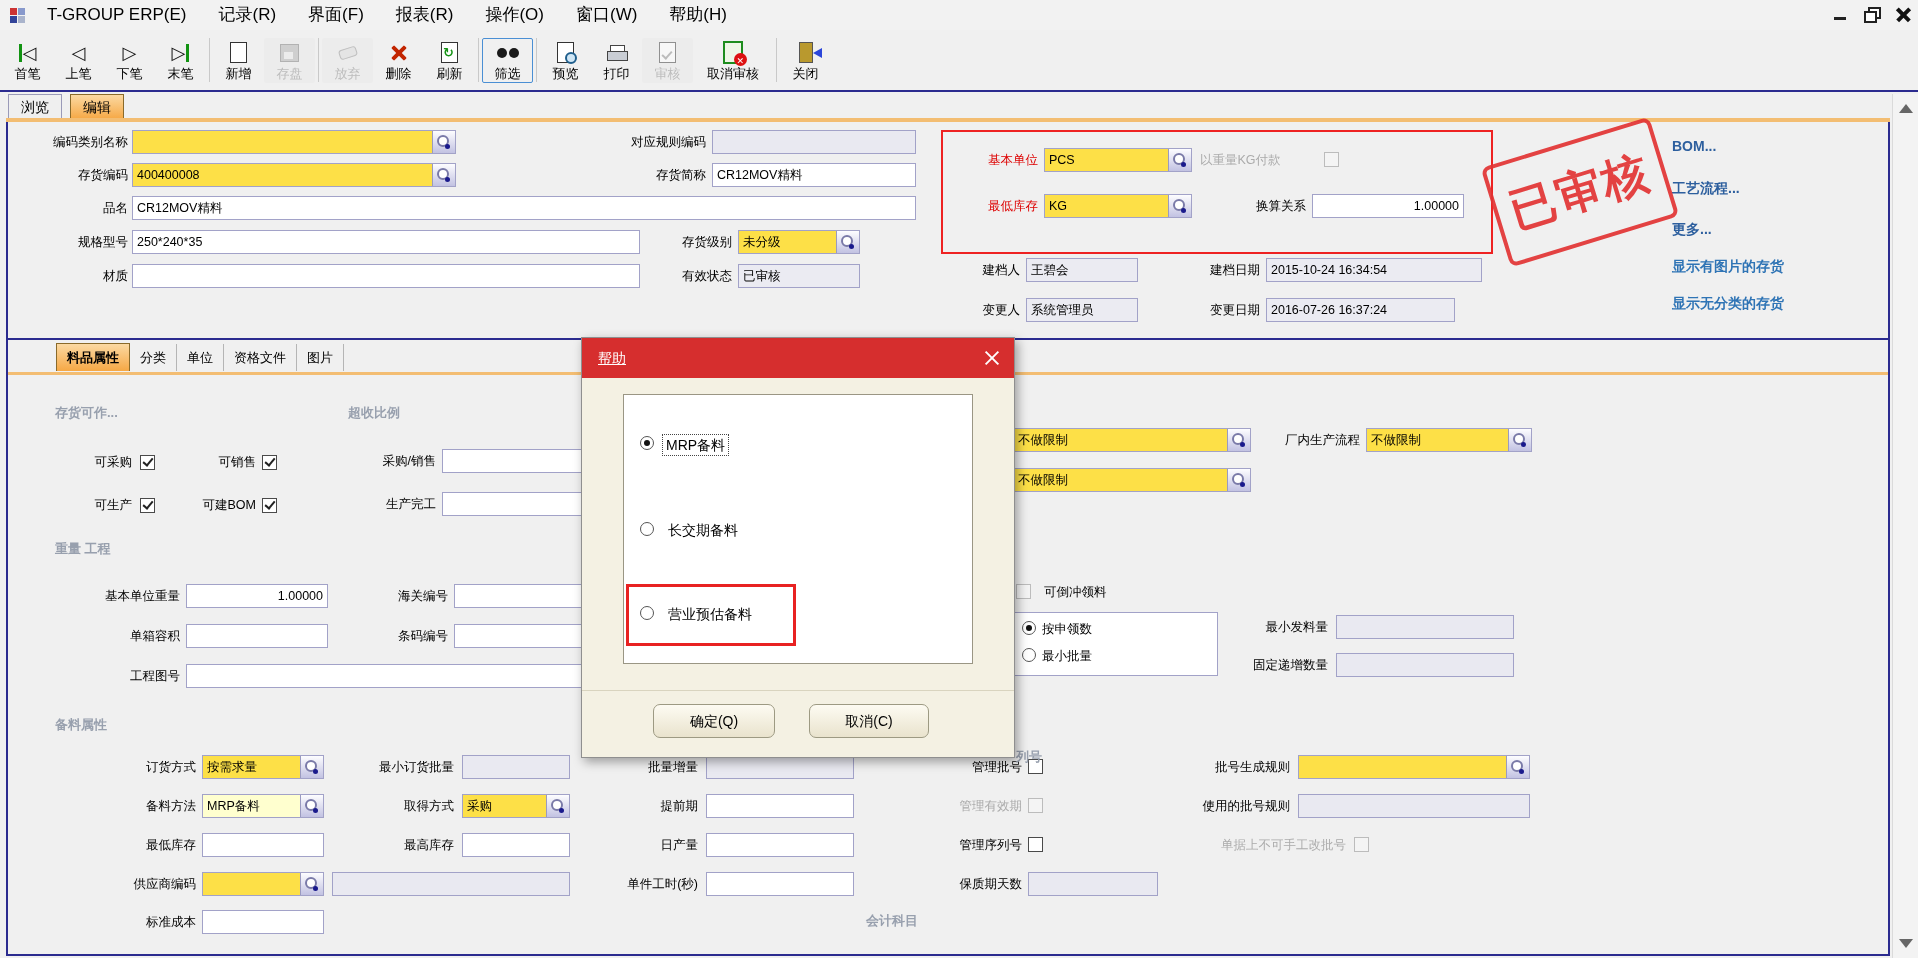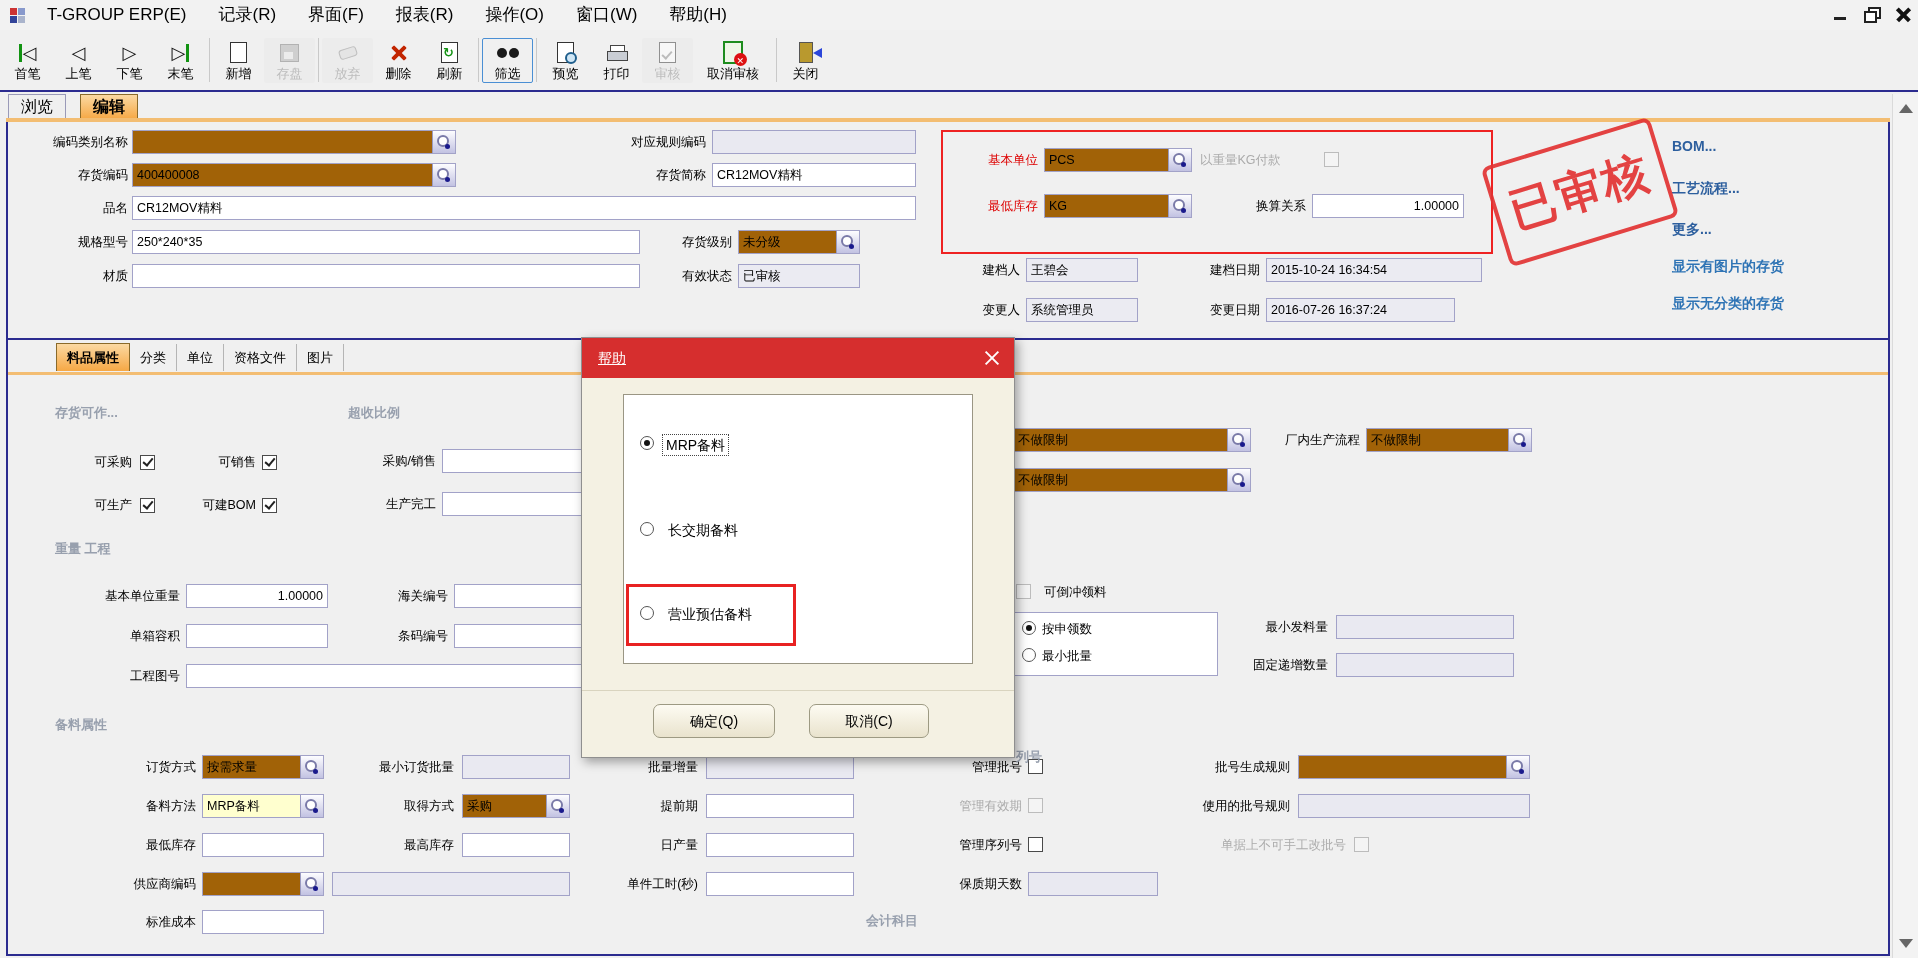--- a/index.html
+++ b/index.html
@@ -47,43 +47,43 @@
   .i-prn::before{content:"";position:absolute;left:3px;top:0;width:13px;height:6px;background:#fff;border:1.5px solid #444;}
   .i-prn::after{content:"";position:absolute;left:0;top:6px;width:19px;height:8px;background:#c9cdd4;border:1.5px solid #444;}
   .i-aud::after{content:"";position:absolute;left:2px;top:8px;width:8px;height:4px;border-left:2.5px solid #8a8a8a;border-bottom:2.5px solid #8a8a8a;transform:rotate(-48deg);}
   .i-unaud{width:16px;height:19px;background:#eef6e6;border:2px solid #1d8c1d;position:relative;}
   .i-unaud::before{content:"";position:absolute;right:-6px;bottom:-4px;width:13px;height:13px;border-radius:50%;background:#dd1111;}
   .i-unaud::after{content:"✕";position:absolute;right:-3px;bottom:-4px;color:#fff;font-size:9px;font-weight:bold;}
   .i-door{width:12px;height:19px;background:#b9992e;border:1.5px solid #555;position:relative;}
   .i-door::after{content:"";position:absolute;right:-10px;top:5px;width:0;height:0;border-top:5px solid transparent;border-bottom:5px solid transparent;border-right:9px solid #2b46d9;}
   
   .tabstrip{position:absolute;left:8px;top:94px;height:26px;display:flex;}
-  .tab{height:24px;line-height:24px;padding:0 12px;border:1px solid #9a9ab8;border-bottom:none;background:#efefef;margin-right:14px;font-size:16px;}
-  .tab.act{background:linear-gradient(180deg,#fbd9a2,#f6a845);font-weight:bold;border-color:#8a6a2a;}
+  .tab{height:24px;line-height:24px;padding:0 12px;border:1px solid #9a9ab8;border-bottom:none;background:#efefef;margin-right:8px;font-size:14px;}
+  .tab.act{background:linear-gradient(180deg,#fbd9a2,#f6a845);font-weight:normal;border-color:#8a6a2a;}
   
   .main{position:absolute;left:6px;top:118px;width:1884px;height:838px;border:2px solid #2b2b8f;background:#f0f0f0;box-sizing:border-box;}
   .orangebar{position:absolute;left:6px;top:118px;width:1884px;height:4px;background:#f3bd72;z-index:2;}
   .divider{position:absolute;left:8px;top:338px;width:1880px;height:2px;background:#2b2b8f;}
   .orangebar2{position:absolute;left:8px;top:372px;width:1880px;height:3px;background:#f3bd72;}
   .subtabs{position:absolute;left:12px;top:343px;display:flex;align-items:flex-end;margin-left:44px;}
   .stab{height:27px;line-height:27px;padding:0 10px;font-size:13px;border-right:1px solid #b5b5b5;}
   .stab.act{background:linear-gradient(180deg,#fbd9a2,#f6a845);font-weight:bold;border:1px solid #8a6a2a;border-bottom:none;}
   
   .lb{position:absolute;height:24px;line-height:24px;text-align:right;white-space:nowrap;}
   .lbl{position:absolute;height:24px;line-height:24px;text-align:left;white-space:nowrap;}
   .sec{position:absolute;font-weight:bold;color:#98a0ae;font-size:13px;white-space:nowrap;}
   .red{color:#dd0000;}
   .dim{color:#ababab;}
   .fld{position:absolute;height:24px;line-height:22px;border:1px solid #a2a2c8;background:#fff;
        padding:0 4px;box-sizing:border-box;font-size:12.5px;white-space:nowrap;overflow:hidden;}
   .dis{background:#e9e9f1;color:#555;}
   .ro{background:#ebebf2;}
   .ylw{background:#ffffcf;}
   .rt{text-align:right;}
-  .cmb{position:absolute;height:24px;display:flex;border:1px solid #a2a2c8;background:#a16207;box-sizing:border-box;}
+  .cmb{position:absolute;height:24px;display:flex;border:1px solid #a2a2c8;background:#fde047;box-sizing:border-box;}
   .cmb .val{flex:1;line-height:22px;padding:0 4px;white-space:nowrap;overflow:hidden;}
   .mg{width:22px;background:linear-gradient(180deg,#fdfdff,#c2c2e2);border-left:1px solid #9a9ac0;position:relative;}
   .mg::before{content:"";position:absolute;left:4px;top:4px;width:8px;height:8px;border:2px solid #7a7aa8;border-radius:50%;background:#fff;}
   .mg::after{content:"";position:absolute;left:12px;top:13px;width:5px;height:5px;border-radius:50%;background:#1a1a8c;}
   .cb{position:absolute;width:15px;height:15px;border:1.5px solid #4a4a4a;background:#fff;box-sizing:border-box;}
   .cb.on::after{content:"";position:absolute;left:2px;top:2px;width:8px;height:4px;border-left:2px solid #222;border-bottom:2px solid #222;transform:rotate(-50deg);}
   .cb.cdis{border-color:#bcbcbc;background:#f4f4f4;}
   .rd{position:absolute;width:14px;height:14px;border:1.5px solid #555;border-radius:50%;background:#fff;box-sizing:border-box;}
   .rd.on::after{content:"";position:absolute;left:2.5px;top:2.5px;width:6px;height:6px;border-radius:50%;background:#111;}
   .link{position:absolute;font-weight:bold;font-size:14px;white-space:nowrap;cursor:pointer;}

